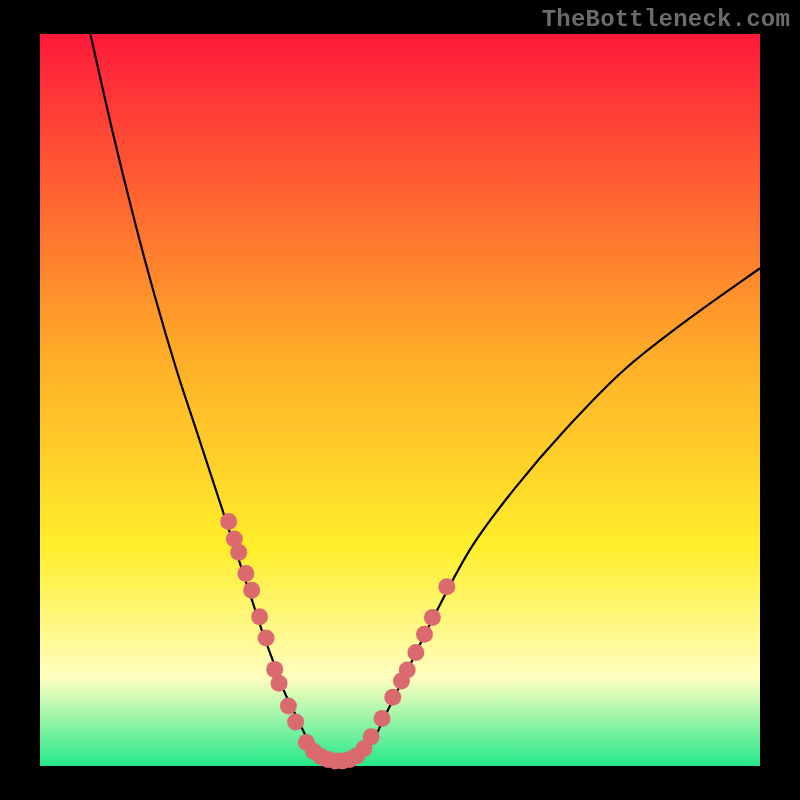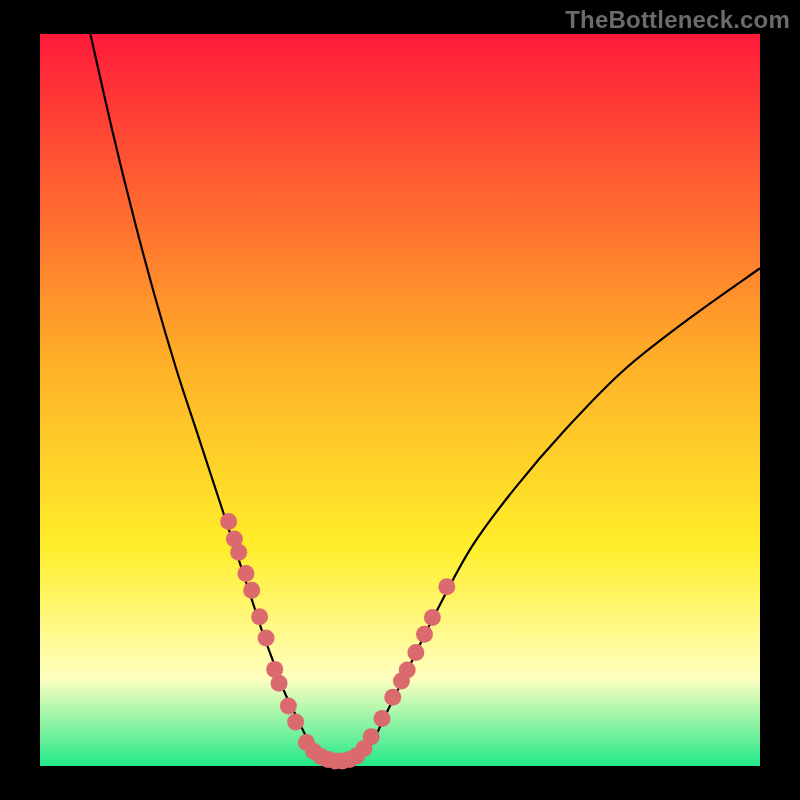--- a/index.html
+++ b/index.html
@@ -12,21 +12,21 @@
   }
   .chart-container {
     position: relative;
     width: 800px;
     height: 800px;
   }
   .watermark {
     position: absolute;
     top: 6px;
     right: 10px;
-    font-family: Liberation Sans, sans-serif;
+    font-family: Liberation Mono, monospace;
     font-size: 24px;
     font-weight: bold;
     color: #6b6b6b;
     letter-spacing: 0.2px;
     z-index: 20;
   }
   svg {
     display: block;
   }
 </style>

